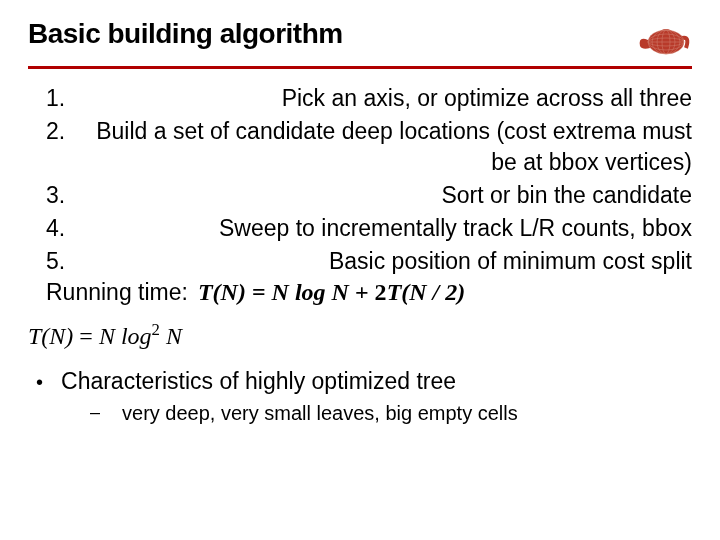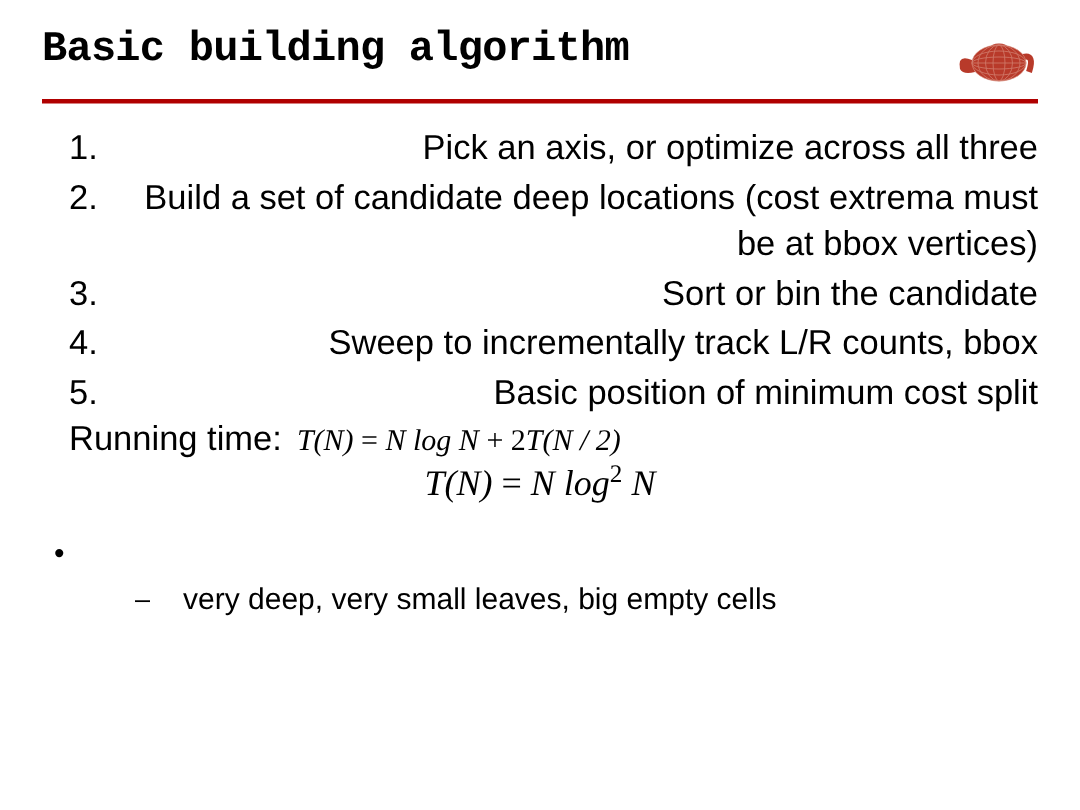--- a/index.html
+++ b/index.html
@@ -15,21 +15,20 @@
   .slide {
     padding: 18px 28px 20px 28px;
     width: 100%;
     height: 100%;
   }
   .header-row {
     display: flex;
     align-items: flex-start;
     justify-content: space-between;
     padding-bottom: 6px;
-    font-family: Liberation Mono, monospace;
   }
   .title {
     font-size: 28px;
     font-weight: 700;
     letter-spacing: -0.5px;
   }
   .logo {
     width: 60px;
     height: 42px;
     flex-shrink: 0;
@@ -63,26 +62,28 @@
   .running-line {
     font-size: 23px;
     margin-left: 18px;
     display: flex;
     align-items: flex-end;
     gap: 10px;
     margin-top: 2px;
   }
   .formula {
     font-family: "Times New Roman", Times, serif;
-    font-size: 20px;
+    font-size: 24px;
     font-style: italic;
+    font-weight: bold;
   }
   .formula .rm { font-style: normal; }
   .formula2-row {
-    text-align: center;
+    text-align: left;
+    margin-top: 14px;
     margin-bottom: 18px;
   }
   .formula2 {
     font-family: "Times New Roman", Times, serif;
     font-size: 24px;
     font-style: italic;
   }
   .formula2 .rm { font-style: normal; }
   .sup { font-size: 0.7em; vertical-align: super; font-style: normal; }
   .bullet-row {
@@ -151,20 +152,21 @@
   </div>
 
   <div class="formula2-row">
     <span class="formula2">
       <span>T(N)</span><span class="rm"> = </span><span>N log</span><span class="sup">2</span><span> N</span>
     </span>
   </div>
 
   <div class="bullet-row">
     <span class="bullet-dot">•</span>
+    <span>Characteristics of highly optimized tree</span>
   </div>
 
   <div class="sub-row">
     <span class="sub-dash">–</span>
     <span>very deep, very small leaves, big empty cells</span>
   </div>
 
 </div>
 
 </body></html>

